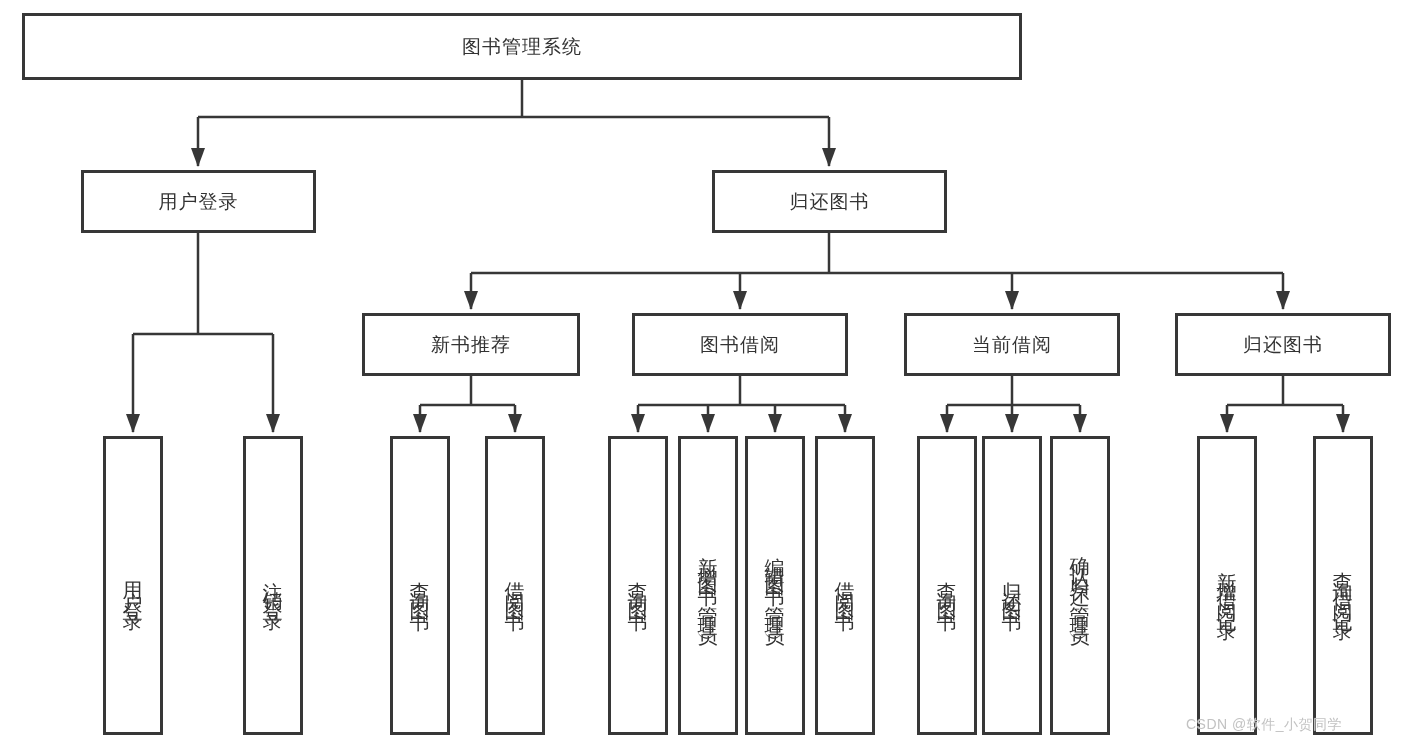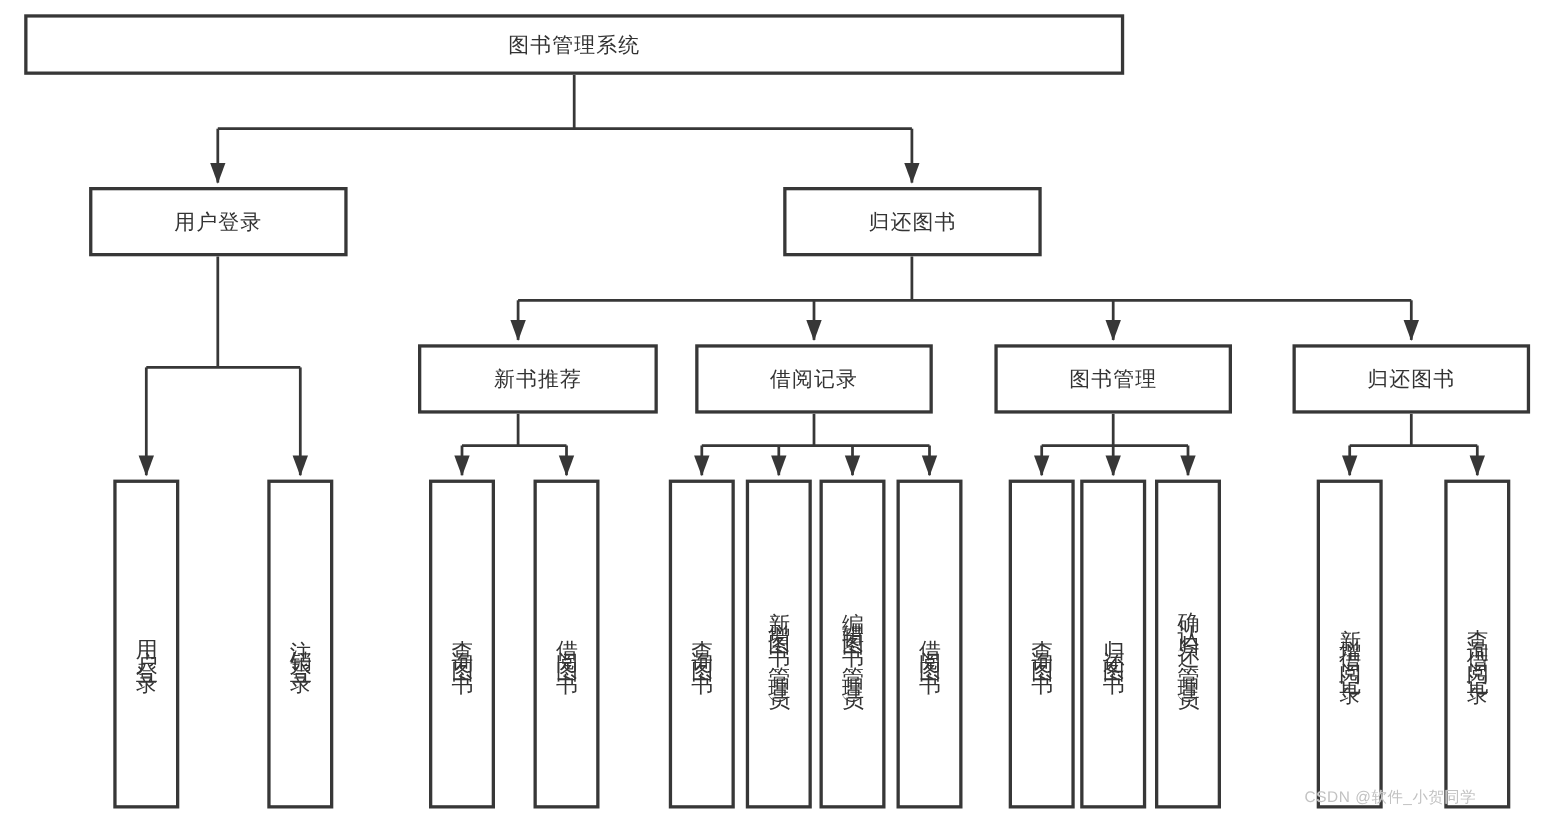--- a/index.html
+++ b/index.html
@@ -30,26 +30,26 @@
     background: #ffffff;
     border: 3px solid #373737;
     display: flex;
     align-items: center;
     justify-content: center;
     font-size: 19px;
     letter-spacing: 1px;
     color: #333333;
     z-index: 2;
   }
-  .box.root   { left: 22px;  top: 13px;  width: 1000px; height: 55px; }
+  .box.root   { left: 22px;  top: 13px;  width: 1000px; height: 67px; }
   .box.lvl1   { top: 170px;  height: 63px; width: 235px; }
   .box.user   { left: 81px; }
   .box.bookm  { left: 712px; }
   .box.lvl2   { top: 313px;  height: 63px; width: 216px; }
-  .box.g-rec  { left: 380px; width: 218px; }
+  .box.g-rec  { left: 362px; width: 218px; }
   .box.g-bor  { left: 632px; }
   .box.g-cur  { left: 904px; }
   .box.g-his  { left: 1175px; }
   .leaf {
     position: absolute;
     box-sizing: border-box;
     top: 436px;
     width: 60px;
     height: 299px;
     background: #ffffff;
@@ -144,22 +144,22 @@
       <path d="M1343,405 L1343,432" marker-end="url(#arrow)"></path>
     </g>
   </svg>
 
   <div class="box root">图书管理系统</div>
 
   <div class="box lvl1 user">用户登录</div>
   <div class="box lvl1 bookm">归还图书</div>
 
   <div class="box lvl2 g-rec">新书推荐</div>
-  <div class="box lvl2 g-bor">借阅记录</div>
-  <div class="box lvl2 g-cur">图书管理</div>
+  <div class="box lvl2 g-bor">图书借阅</div>
+  <div class="box lvl2 g-cur">当前借阅</div>
   <div class="box lvl2 g-his">归还图书</div>
 
   <div class="leaf l1">
       <span>用户登录</span>
     </div>
   <div class="leaf l2">
       <span>注销登录</span>
     </div>
 
   <div class="leaf l3">

